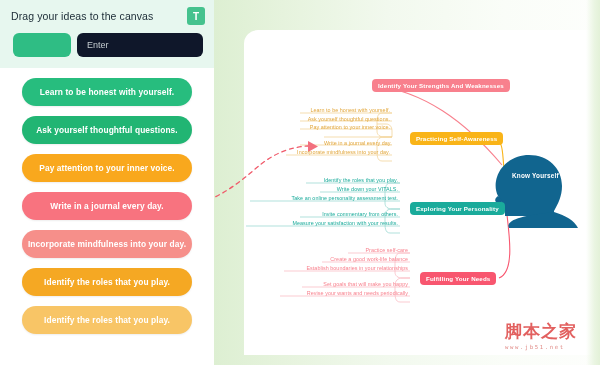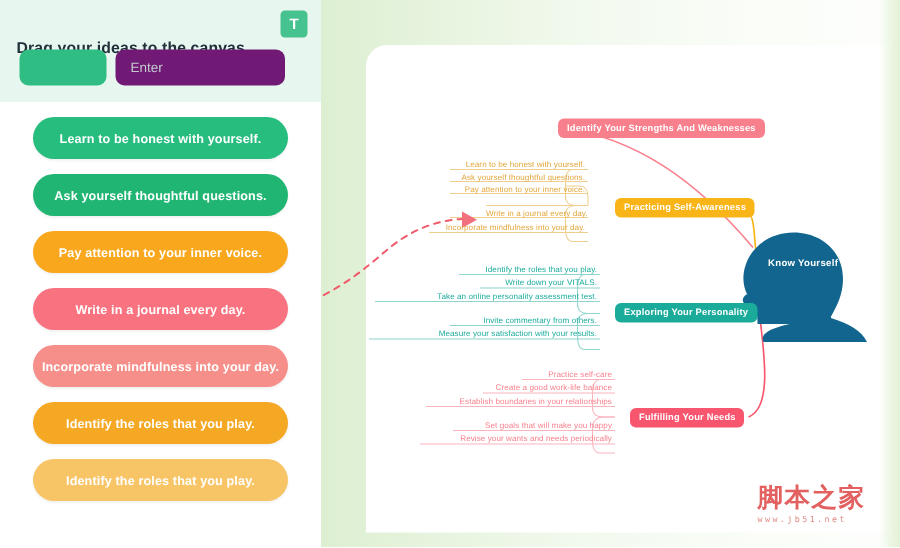--- a/index.html
+++ b/index.html
@@ -25,34 +25,34 @@
   }
 
   
   #sidebar{position:absolute;left:0;top:0;width:214px;height:365px;background:#ffffff;}
   #sidebar-head{
     position:absolute;left:0;top:0;width:214px;height:68px;
     background:#e7f7ef;
   }
   #sidebar-title{
     position:absolute;left:11px;top:10px;
-    font-size:10.5px;font-weight:bold;color:#20303a;letter-spacing:.1px;margin-top:16px;
+    font-size:10.5px;font-weight:normal;color:#20303a;letter-spacing:.1px;
   }
   #t-badge{
     position:absolute;left:187px;top:7px;width:18px;height:18px;border-radius:3px;
     background:#45c28e;color:#ffffff;font-size:10px;font-weight:bold;
     display:flex;align-items:center;justify-content:center;
   }
   #green-btn{
     position:absolute;left:13px;top:33px;width:58px;height:24px;border:none;
     border-radius:6px;background:#2fbd84;cursor:pointer;
   }
   #enter-input{
-    position:absolute;left:77px;top:33px;width:113px;height:24px;
-    box-sizing:border-box;border:none;border-radius:6px;background:#701a75;
+    position:absolute;left:77px;top:33px;width:126px;height:24px;
+    box-sizing:border-box;border:none;border-radius:6px;background:#0f172a;
     font-family:"Liberation Sans",sans-serif;font-size:9px;color:#9aa3a8;
     padding:0 10px;
   }
   #enter-input::placeholder{color:#c3cbcf;font-size:9px;}
 
   #idea-list{position:absolute;left:0;top:78px;width:214px;}
   .idea-chip{
     position:relative;margin:0 auto 10px auto;width:170px;height:28px;border-radius:14px;
     display:flex;align-items:center;justify-content:center;
     color:#ffffff;font-size:8.4px;font-weight:bold;letter-spacing:.1px;

